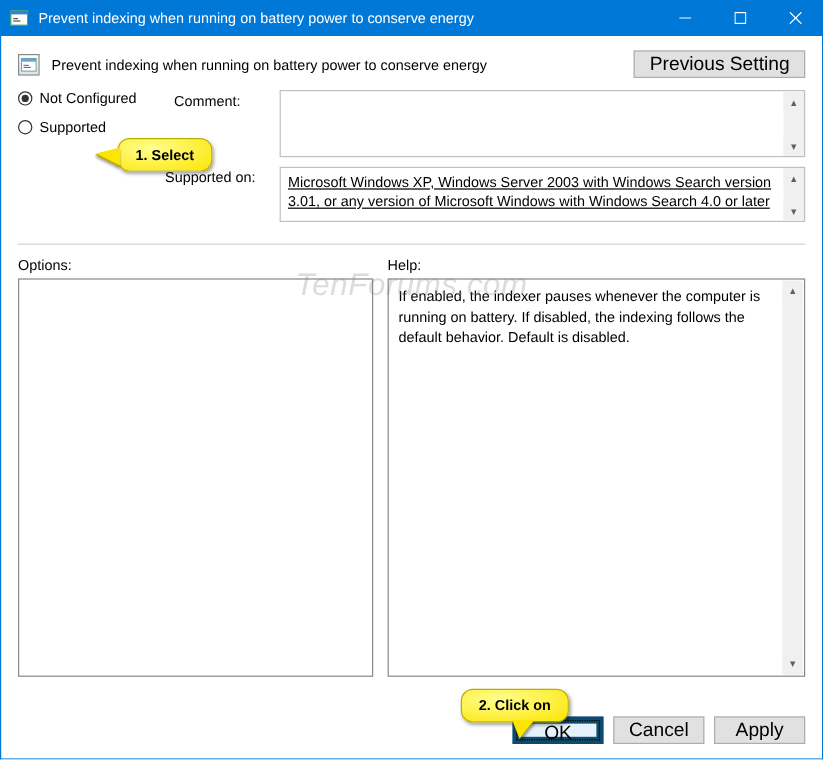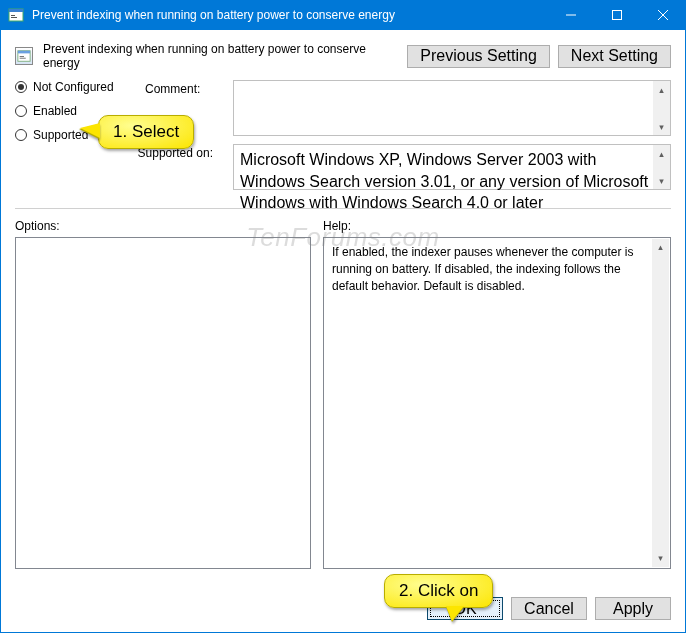--- a/index.html
+++ b/index.html
@@ -21,40 +21,40 @@
 .state-row { padding: 2px 14px 4px 14px; display: flex; justify-content: flex-end; }
 .state-col { width: 130px; }
 .radio { display: flex; align-items: center; font-size: 12px; margin-bottom: 10px; }
 .radio .rdot { width: 12px; height: 12px; border: 1px solid #333; border-radius: 50%; margin-right: 6px; display: flex; align-items: center; justify-content: center; }
 .radio.selected .rdot::after { content: ""; width: 6px; height: 6px; background: #333; border-radius: 50%; }
 
 .field-col { flex: 1; }
 .comment-wrap { display:flex; gap:20px; margin-bottom:8px;}
 .comment-wrap .lbl{ width:68px; font-size:12px; padding-top:2px;}
 .comment-wrap .boxwrap{ flex:1; position:relative;}
-.textbox { width:100%; border:1px solid #c0c0c0; background:#fff; font-size:16px; padding:4px 18px 4px 6px; line-height:1.35;}
+.textbox { width:100%; border:1px solid #c0c0c0; background:#fff; font-size:12px; padding:4px 18px 4px 6px; line-height:1.35;text-decoration:underline;}
 .sbar { position:absolute; right:1px; top:1px; bottom:1px; width:17px; background:#f0f0f0; display:flex; flex-direction:column; justify-content:space-between; align-items:center;}
 .sbar .arr { width:17px; height:17px; background:#f0f0f0; display:flex; align-items:center; justify-content:center; color:#606060; font-size:9px;}
 .h56{height:56px;} .h46{height:46px;}
 
 .divider { border: none; border-top: 1px solid #d0d0d0; margin: 6px 14px 10px 14px; }
 
 .panels-labels { display:flex; padding: 0 14px; font-size:12px; }
 .panels-labels .l1{ width: 308px; } 
 
 .panels { display:flex; gap:12px; padding: 4px 14px 0 14px; }
 .panel { border:1px solid #828790; background:#fff; height: 332px; font-size:12px; padding:6px 18px 6px 8px; position:relative; line-height:1.4;}
 .panel.left{ width: 296px; }
 .panel.right{ flex:1; }
 
 .bottom-btns { position:absolute; right:14px; bottom:12px; display:flex; gap:8px;}
 .bottom-btns .btn{ min-width:76px; margin-left:0;}
-.bottom-btns .btn.focus{ border:1px solid #0c4a6e; outline:1px dotted #000; outline-offset:-4px; background:#e5f1fb;}
+.bottom-btns .btn.focus{ border:6px solid #0c4a6e; outline:1px dotted #000; outline-offset:-4px; background:#e5f1fb;}
 
-.callout { position:absolute; background: #fffc00; background: radial-gradient(ellipse at 35% 30%, #fffe90, #fce500); border:1px solid #b8ad00; border-radius: 10px; font-size:17px; font-weight:normal; padding: 6px 14px; box-shadow: 1px 2px 3px rgba(0,0,0,.35); }
+.callout { position:absolute; background: #fffc00; background: radial-gradient(ellipse at 35% 30%, #fffe90, #fce500); border:1px solid #b8ad00; border-radius: 10px; font-size:12px; font-weight:bold; padding: 6px 14px; box-shadow: 1px 2px 3px rgba(0,0,0,.35); }
 .callout .tail{ position:absolute; width:0; height:0; }
 .callout.c1{ top:115px; left:98px; }
 .callout.c1 .tail{ left:-19px; top:7px; border-top:5px solid transparent; border-bottom:10px solid transparent; border-right:20px solid #fce500; filter: drop-shadow(-1px 1px 0 #b8ad00) drop-shadow(0 2px 1px rgba(0,0,0,.35));}
 .callout.c2{ top:574px; left:384px; }
 .callout.c2 .tail{ right:28px; bottom:-14px; border-left:6px solid transparent; border-right:12px solid transparent; border-top:15px solid #fce500; filter: drop-shadow(0 1px 0 #b8ad00) drop-shadow(1px 2px 1px rgba(0,0,0,.35));}
 
 .watermark { position:absolute; top: 50%; left:50%; transform:translate(-50%,-95px); font-size: 26px; color: rgba(130,130,130,.28); font-style: italic; font-family: "Segoe UI", sans-serif; letter-spacing:.5px; pointer-events:none;text-align:center;}
 </style>
 </head>
 <body>
@@ -93,32 +93,27 @@
     <div class="hicon">
       <svg width="14" height="14" viewBox="0 0 16 16">
           <rect x="1" y="2" width="14" height="12" fill="#fff" stroke="#7a7"></rect>
           <rect x="1" y="2" width="14" height="3" fill="#6aa0e0"></rect>
           <rect x="3" y="8" width="5" height="1" fill="#666"></rect>
           <rect x="3" y="10" width="7" height="1" fill="#666"></rect>
         </svg>
     </div>
     <div class="htitle">Prevent indexing when running on battery power to conserve energy</div>
     <button class="btn">Previous Setting</button>
-    <button class="btn">Next Setting</button>
   </div>
 
   <div class="state-row">
     <div class="state-col">
       <div class="radio selected">
         <span class="rdot"></span>
         <span>Not Configured</span>
-      </div>
-      <div class="radio">
-        <span class="rdot"></span>
-        <span>Enabled</span>
       </div>
       <div class="radio">
         <span class="rdot"></span>
         <span>Supported</span>
       </div>
     </div>
     <div class="field-col">
       <div class="comment-wrap">
         <div class="lbl">Comment:</div>
         <div class="boxwrap">

